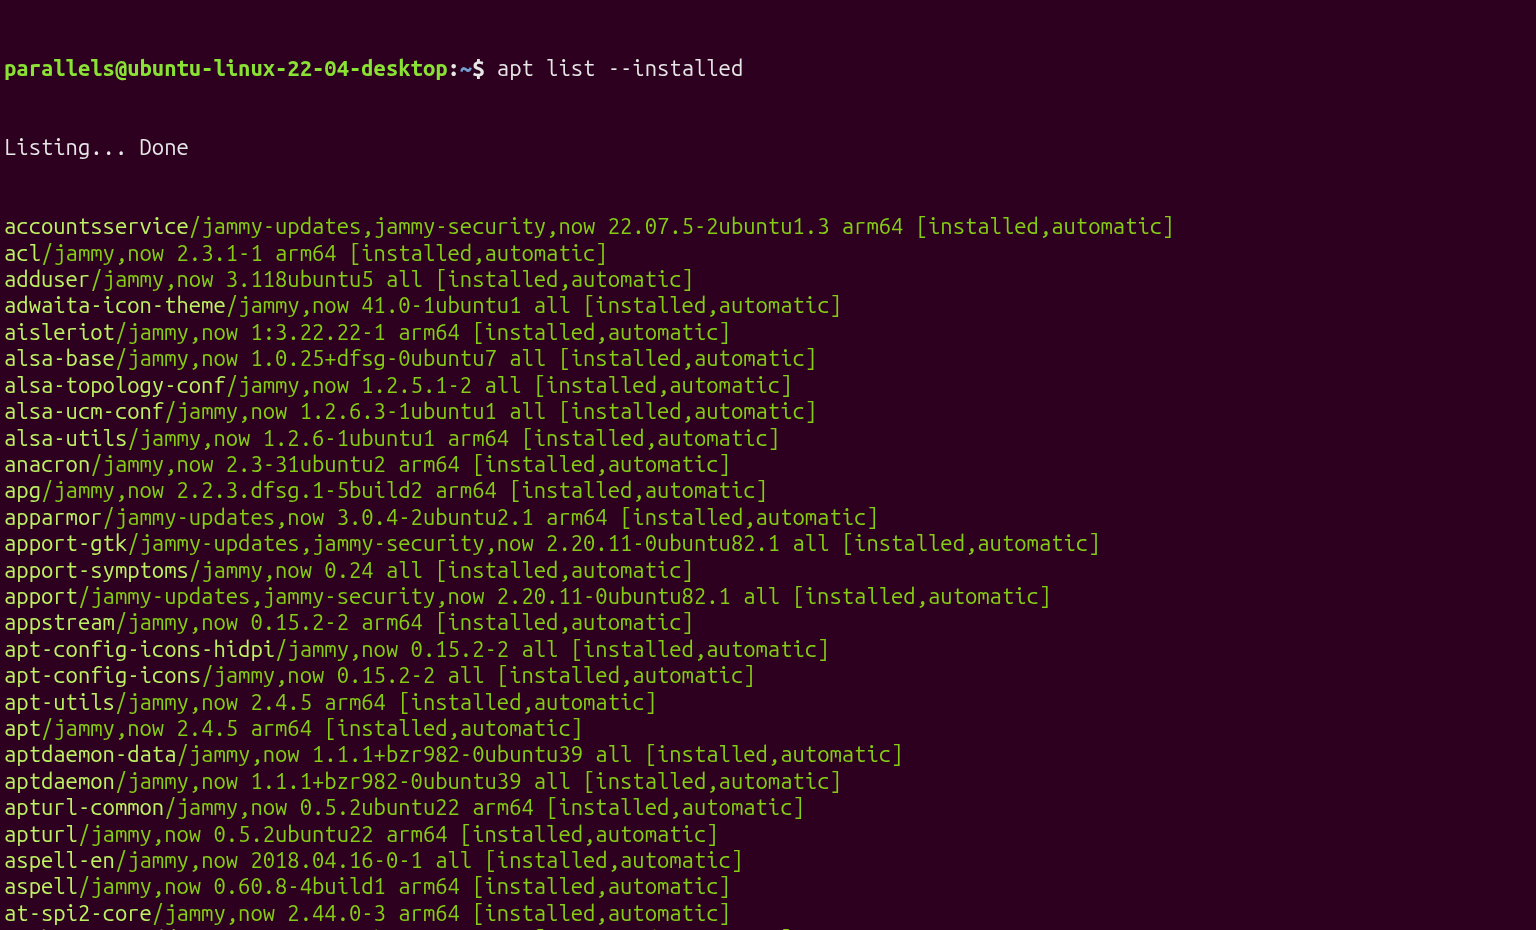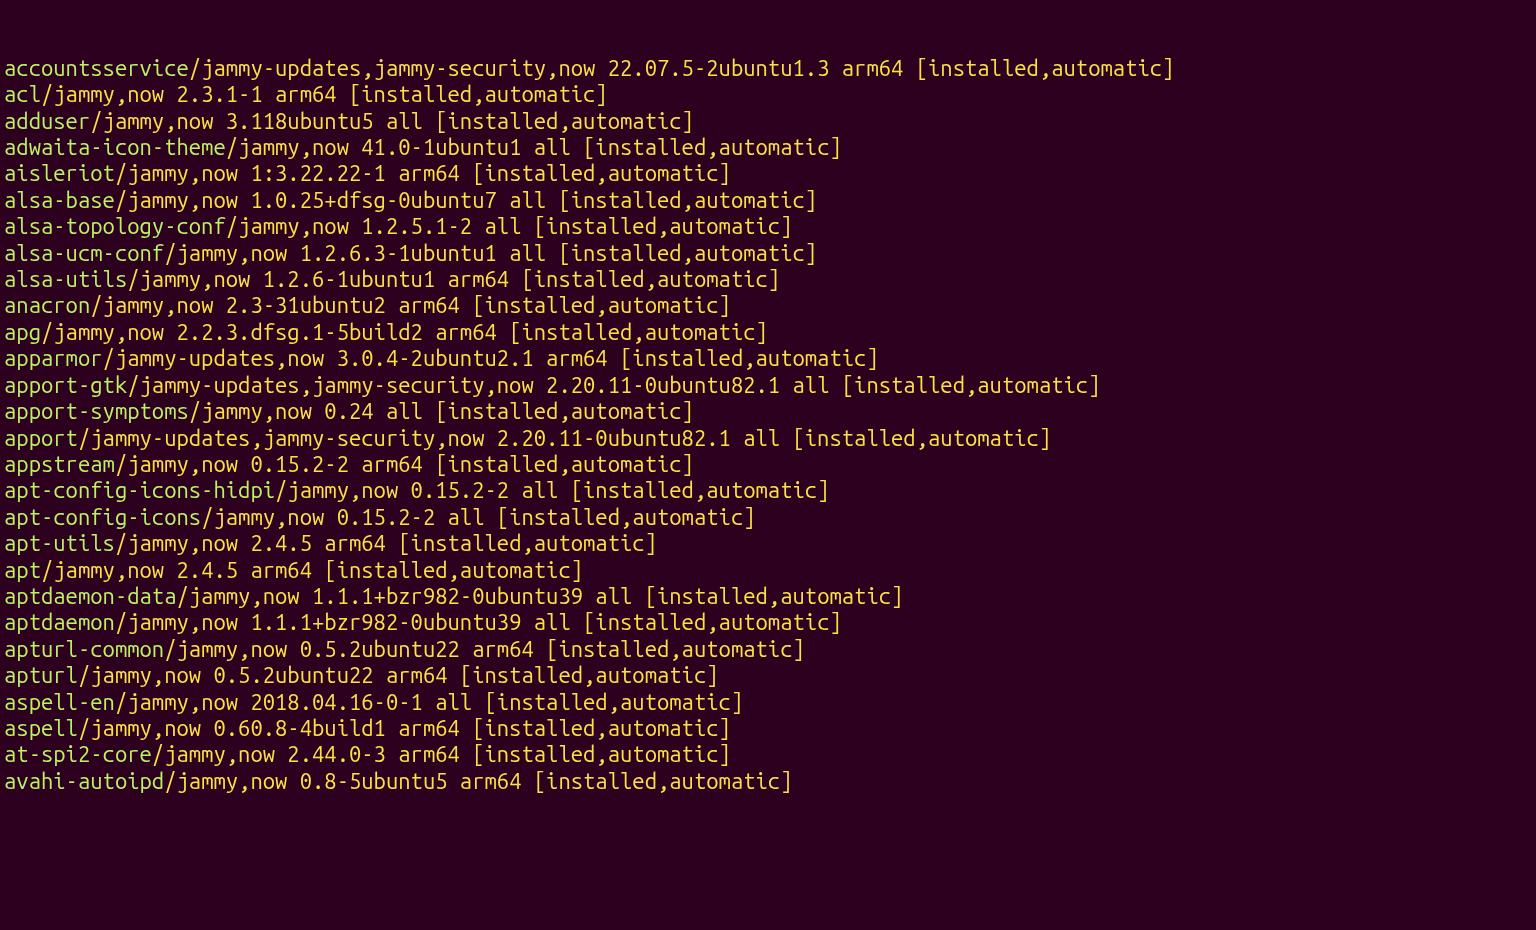--- a/index.html
+++ b/index.html
@@ -16,21 +16,23 @@
   }
   .terminal {
     padding: 2px 4px;
     white-space: pre;
   }
   .prompt-user { color: #8ae234; font-weight: bold; }
   .prompt-colon { color: #e6e6e6; font-weight: bold; }
   .prompt-path { color: #729fcf; font-weight: bold; }
   .cmd { color: #e6e6e6; }
   .pkg { color: #bef264; }
-  .rest { color: #fde047; }
+  .rest { color: #84cc16; }
   .line { display: block; }
 </style>
 </head>
 <body>
 
 <div class="terminal">
+  <span class="line"><span class="prompt-user">parallels@ubuntu-linux-22-04-desktop</span><span class="prompt-colon">:</span><span class="prompt-path">~</span><span class="prompt-colon">$ </span><span class="cmd">apt list --installed</span></span>
+  <span class="line">Listing... Done</span>
   <div id="pkg-lines"><span class="line"><span class="pkg">accountsservice</span><span class="rest">/jammy-updates,jammy-security,now 22.07.5-2ubuntu1.3 arm64 [installed,automatic]</span></span><span class="line"><span class="pkg">acl</span><span class="rest">/jammy,now 2.3.1-1 arm64 [installed,automatic]</span></span><span class="line"><span class="pkg">adduser</span><span class="rest">/jammy,now 3.118ubuntu5 all [installed,automatic]</span></span><span class="line"><span class="pkg">adwaita-icon-theme</span><span class="rest">/jammy,now 41.0-1ubuntu1 all [installed,automatic]</span></span><span class="line"><span class="pkg">aisleriot</span><span class="rest">/jammy,now 1:3.22.22-1 arm64 [installed,automatic]</span></span><span class="line"><span class="pkg">alsa-base</span><span class="rest">/jammy,now 1.0.25+dfsg-0ubuntu7 all [installed,automatic]</span></span><span class="line"><span class="pkg">alsa-topology-conf</span><span class="rest">/jammy,now 1.2.5.1-2 all [installed,automatic]</span></span><span class="line"><span class="pkg">alsa-ucm-conf</span><span class="rest">/jammy,now 1.2.6.3-1ubuntu1 all [installed,automatic]</span></span><span class="line"><span class="pkg">alsa-utils</span><span class="rest">/jammy,now 1.2.6-1ubuntu1 arm64 [installed,automatic]</span></span><span class="line"><span class="pkg">anacron</span><span class="rest">/jammy,now 2.3-31ubuntu2 arm64 [installed,automatic]</span></span><span class="line"><span class="pkg">apg</span><span class="rest">/jammy,now 2.2.3.dfsg.1-5build2 arm64 [installed,automatic]</span></span><span class="line"><span class="pkg">apparmor</span><span class="rest">/jammy-updates,now 3.0.4-2ubuntu2.1 arm64 [installed,automatic]</span></span><span class="line"><span class="pkg">apport-gtk</span><span class="rest">/jammy-updates,jammy-security,now 2.20.11-0ubuntu82.1 all [installed,automatic]</span></span><span class="line"><span class="pkg">apport-symptoms</span><span class="rest">/jammy,now 0.24 all [installed,automatic]</span></span><span class="line"><span class="pkg">apport</span><span class="rest">/jammy-updates,jammy-security,now 2.20.11-0ubuntu82.1 all [installed,automatic]</span></span><span class="line"><span class="pkg">appstream</span><span class="rest">/jammy,now 0.15.2-2 arm64 [installed,automatic]</span></span><span class="line"><span class="pkg">apt-config-icons-hidpi</span><span class="rest">/jammy,now 0.15.2-2 all [installed,automatic]</span></span><span class="line"><span class="pkg">apt-config-icons</span><span class="rest">/jammy,now 0.15.2-2 all [installed,automatic]</span></span><span class="line"><span class="pkg">apt-utils</span><span class="rest">/jammy,now 2.4.5 arm64 [installed,automatic]</span></span><span class="line"><span class="pkg">apt</span><span class="rest">/jammy,now 2.4.5 arm64 [installed,automatic]</span></span><span class="line"><span class="pkg">aptdaemon-data</span><span class="rest">/jammy,now 1.1.1+bzr982-0ubuntu39 all [installed,automatic]</span></span><span class="line"><span class="pkg">aptdaemon</span><span class="rest">/jammy,now 1.1.1+bzr982-0ubuntu39 all [installed,automatic]</span></span><span class="line"><span class="pkg">apturl-common</span><span class="rest">/jammy,now 0.5.2ubuntu22 arm64 [installed,automatic]</span></span><span class="line"><span class="pkg">apturl</span><span class="rest">/jammy,now 0.5.2ubuntu22 arm64 [installed,automatic]</span></span><span class="line"><span class="pkg">aspell-en</span><span class="rest">/jammy,now 2018.04.16-0-1 all [installed,automatic]</span></span><span class="line"><span class="pkg">aspell</span><span class="rest">/jammy,now 0.60.8-4build1 arm64 [installed,automatic]</span></span><span class="line"><span class="pkg">at-spi2-core</span><span class="rest">/jammy,now 2.44.0-3 arm64 [installed,automatic]</span></span><span class="line"><span class="pkg">avahi-autoipd</span><span class="rest">/jammy,now 0.8-5ubuntu5 arm64 [installed,automatic]</span></span></div>
 </div>
 
 </body></html>

